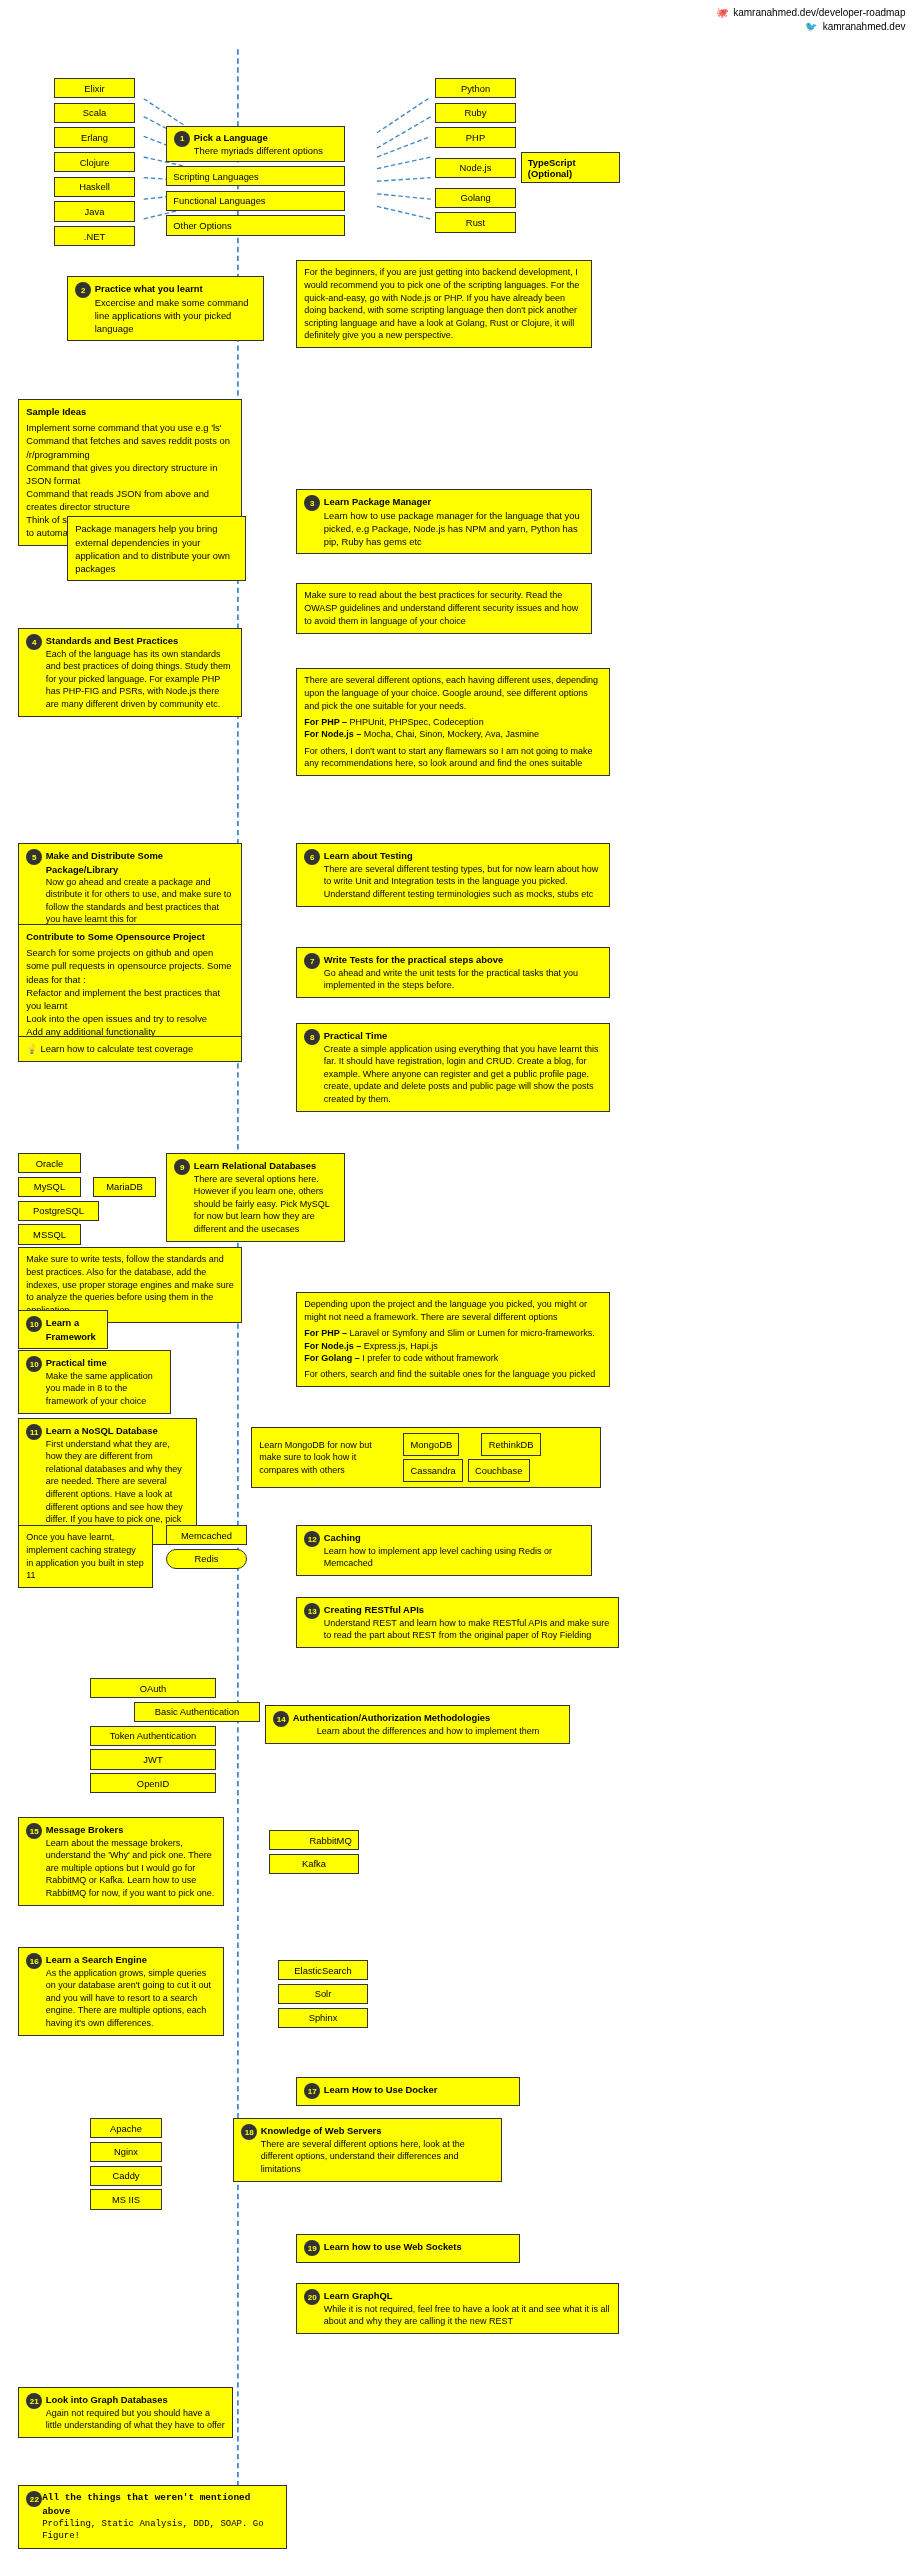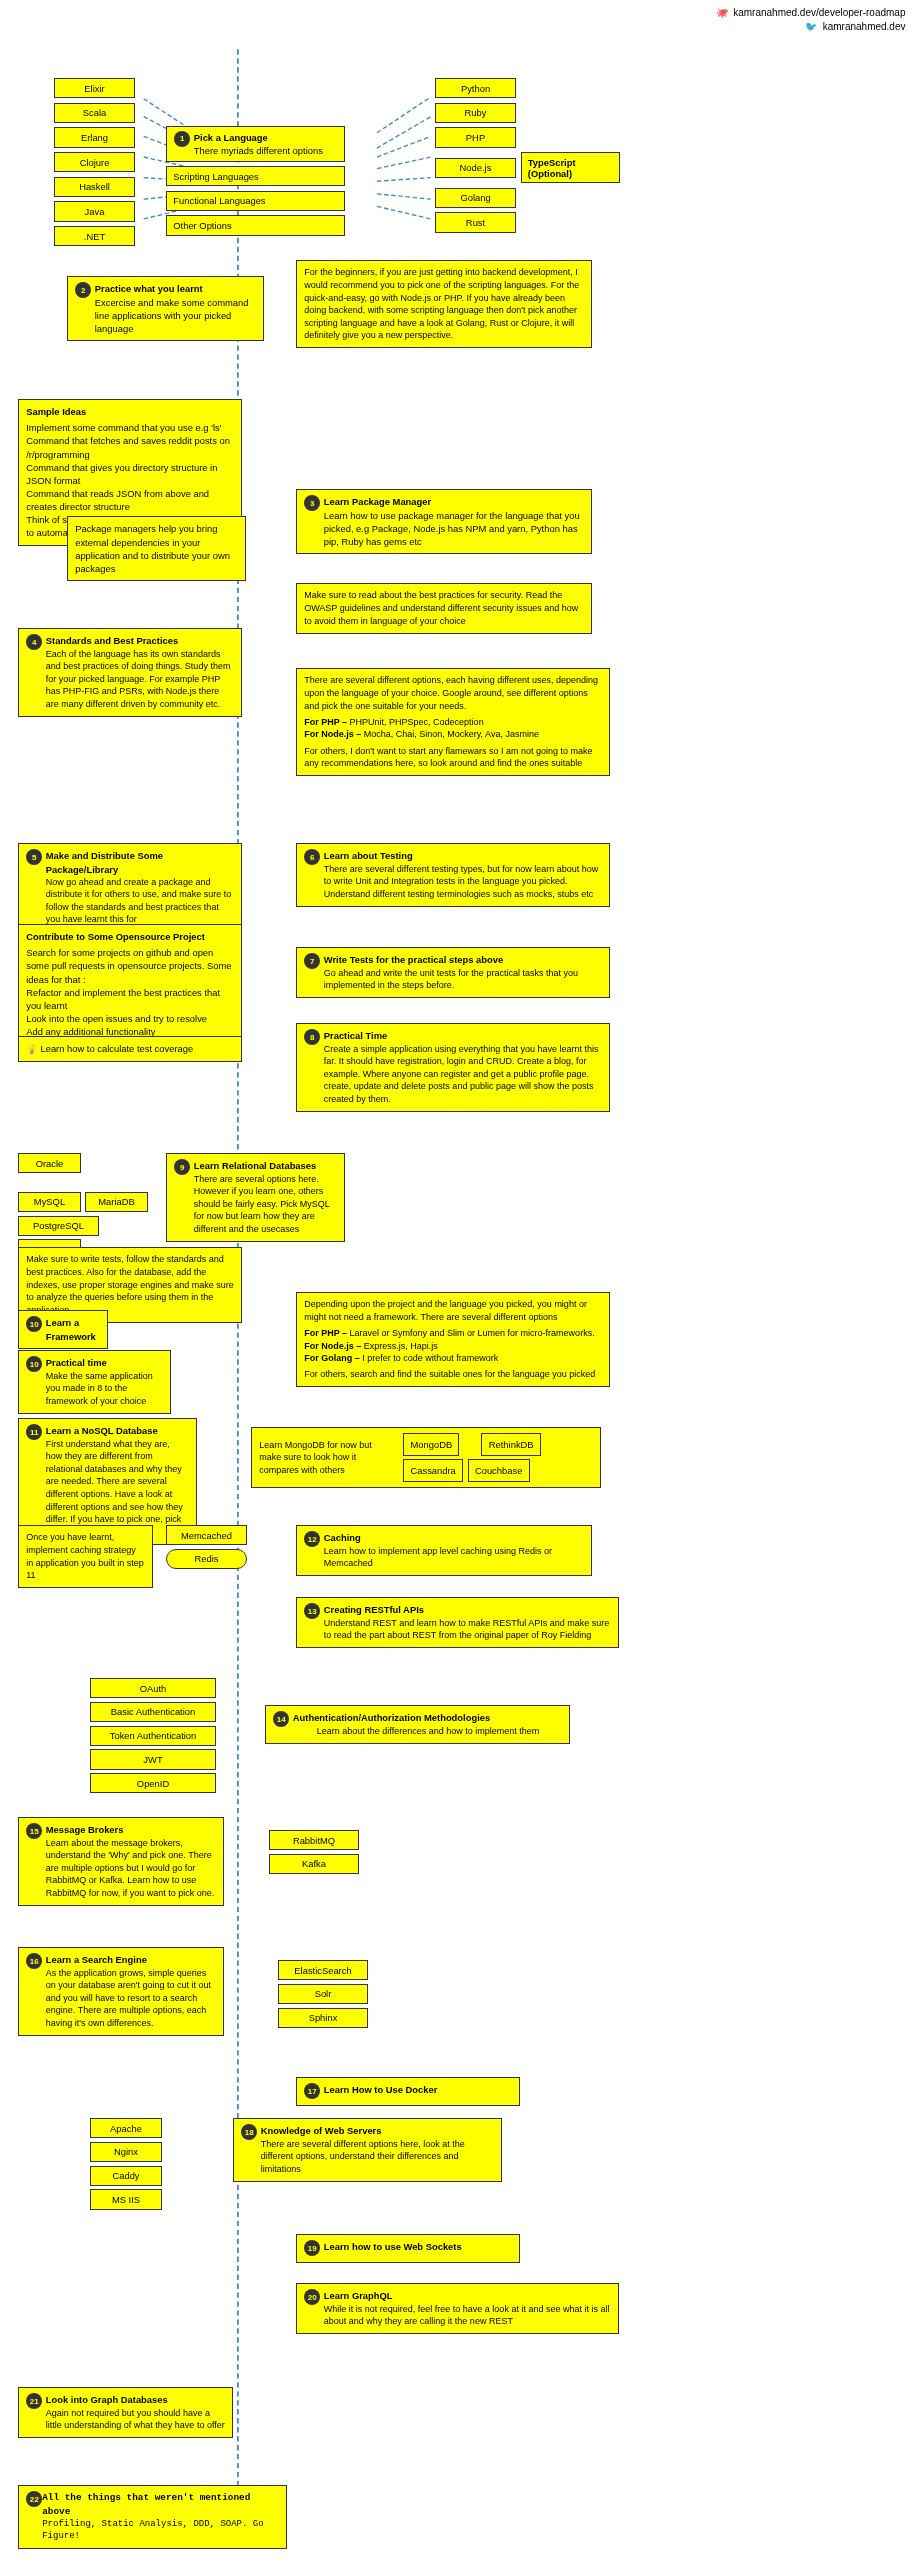--- a/index.html
+++ b/index.html
@@ -262,21 +262,21 @@
         <div>
           <div class="bold">Practical Time</div>
           <div style="font-size:9px;">Create a simple application using everything that you have learnt this far. It should have registration, login and CRUD. Create a blog, for example. Where anyone can register and get a public profile page. create, update and delete posts and public page will show the posts created by them.</div>
         </div>
       </div>
     </div>
   </div>
 
   <div style="position:absolute;top:1153px;left:18px;display:flex;flex-direction:column;gap:3.6px;">
     <div class="yellow-box-sm" style="width:63px;text-align:center;">Oracle</div>
-    <div style="display:flex;gap:4px;margin-top:15px;">
+    <div style="display:flex;gap:12px;">
       <div class="yellow-box-sm" style="width:63px;text-align:center;">MySQL</div>
       <div class="yellow-box-sm" style="width:63px;text-align:center;">MariaDB</div>
     </div>
     <div class="yellow-box-sm" style="width:81px;text-align:center;">PostgreSQL</div>
     <div class="yellow-box-sm" style="width:63px;text-align:center;">MSSQL</div>
   </div>
 
   <div style="position:absolute;top:1153px;left:166px;width:179px;">
     <div class="yellow-box">
       <div style="display:flex;gap:3.6px;align-items:flex-start;">
@@ -382,21 +382,21 @@
         <div>
           <div class="bold">Creating RESTful APIs</div>
           <div style="font-size:9px;">Understand REST and learn how to make RESTful APIs and make sure to read the part about REST from the original paper of Roy Fielding</div>
         </div>
       </div>
     </div>
   </div>
 
   <div style="position:absolute;top:1678px;left:90px;display:flex;flex-direction:column;gap:3.6px;">
     <div class="yellow-box-sm" style="width:126px;text-align:center;">OAuth</div>
-    <div class="yellow-box-sm" style="width:126px;text-align:center;">Basic Authentication</div>
+    <div class="yellow-box-sm" style="width:126px;text-align:center;margin-left:44px;">Basic Authentication</div>
     <div class="yellow-box-sm" style="width:126px;text-align:center;">Token Authentication</div>
     <div class="yellow-box-sm" style="width:126px;text-align:center;">JWT</div>
     <div class="yellow-box-sm" style="width:126px;text-align:center;">OpenID</div>
   </div>
 
   <div style="position:absolute;top:1705px;left:265px;width:305px;">
     <div class="yellow-box">
       <div style="display:flex;gap:3.6px;align-items:flex-start;">
         <span class="step-circle">14</span>
         <div>
@@ -413,21 +413,21 @@
         <span class="step-circle">15</span>
         <div>
           <div class="bold">Message Brokers</div>
           <div style="font-size:9px;">Learn about the message brokers, understand the 'Why' and pick one. There are multiple options but I would go for RabbitMQ or Kafka. Learn how to use RabbitMQ for now, if you want to pick one.</div>
         </div>
       </div>
     </div>
   </div>
 
   <div style="position:absolute;top:1830px;left:269px;display:flex;flex-direction:column;gap:3.6px;">
-    <div class="yellow-box-sm" style="width:90px;text-align:center;">RabbitMQ</div>
+    <div class="yellow-box-sm" style="width:90px;text-align:right;">RabbitMQ</div>
     <div class="yellow-box-sm" style="width:90px;text-align:center;">Kafka</div>
   </div>
 
   <div style="position:absolute;top:1947px;left:18px;width:206px;">
     <div class="yellow-box">
       <div style="display:flex;gap:3.6px;align-items:flex-start;">
         <span class="step-circle">16</span>
         <div>
           <div class="bold">Learn a Search Engine</div>
           <div style="font-size:9px;">As the application grows, simple queries on your database aren't going to cut it out and you will have to resort to a search engine. There are multiple options, each having it's own differences.</div>

